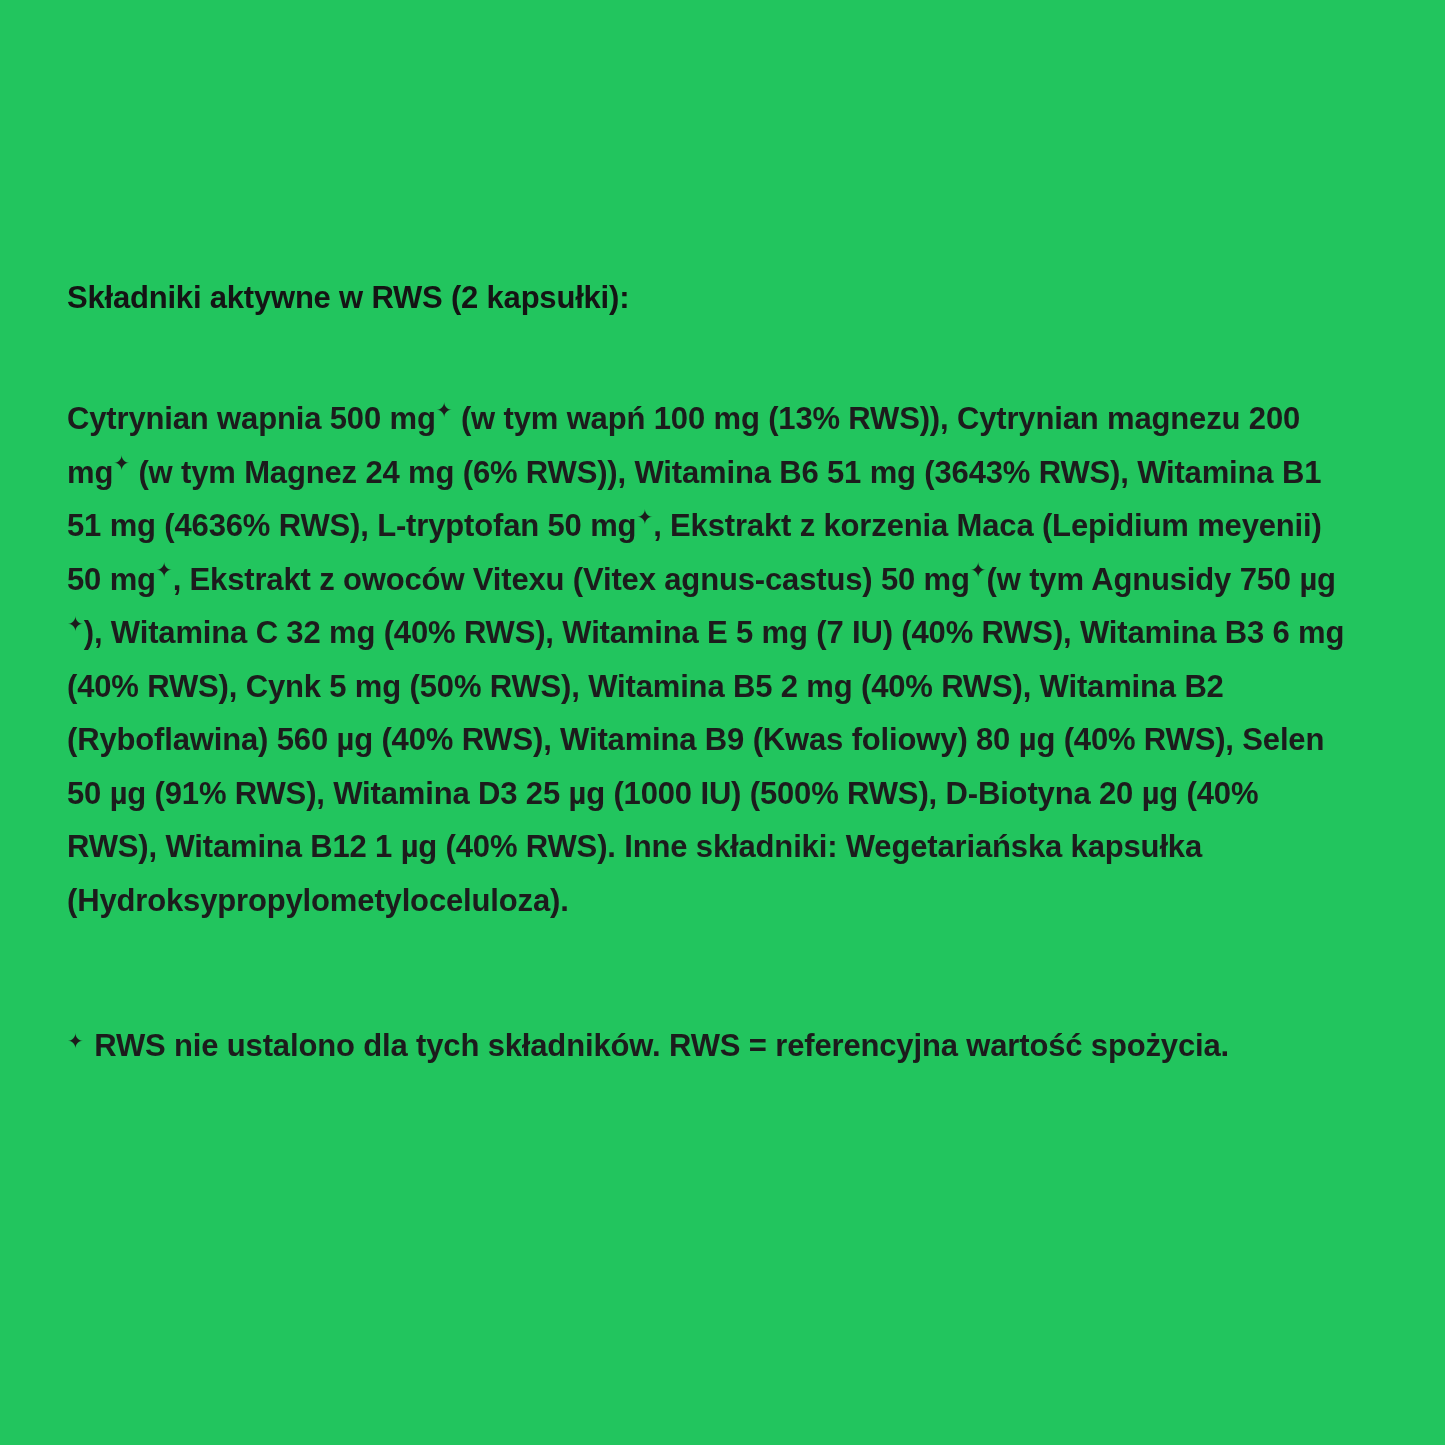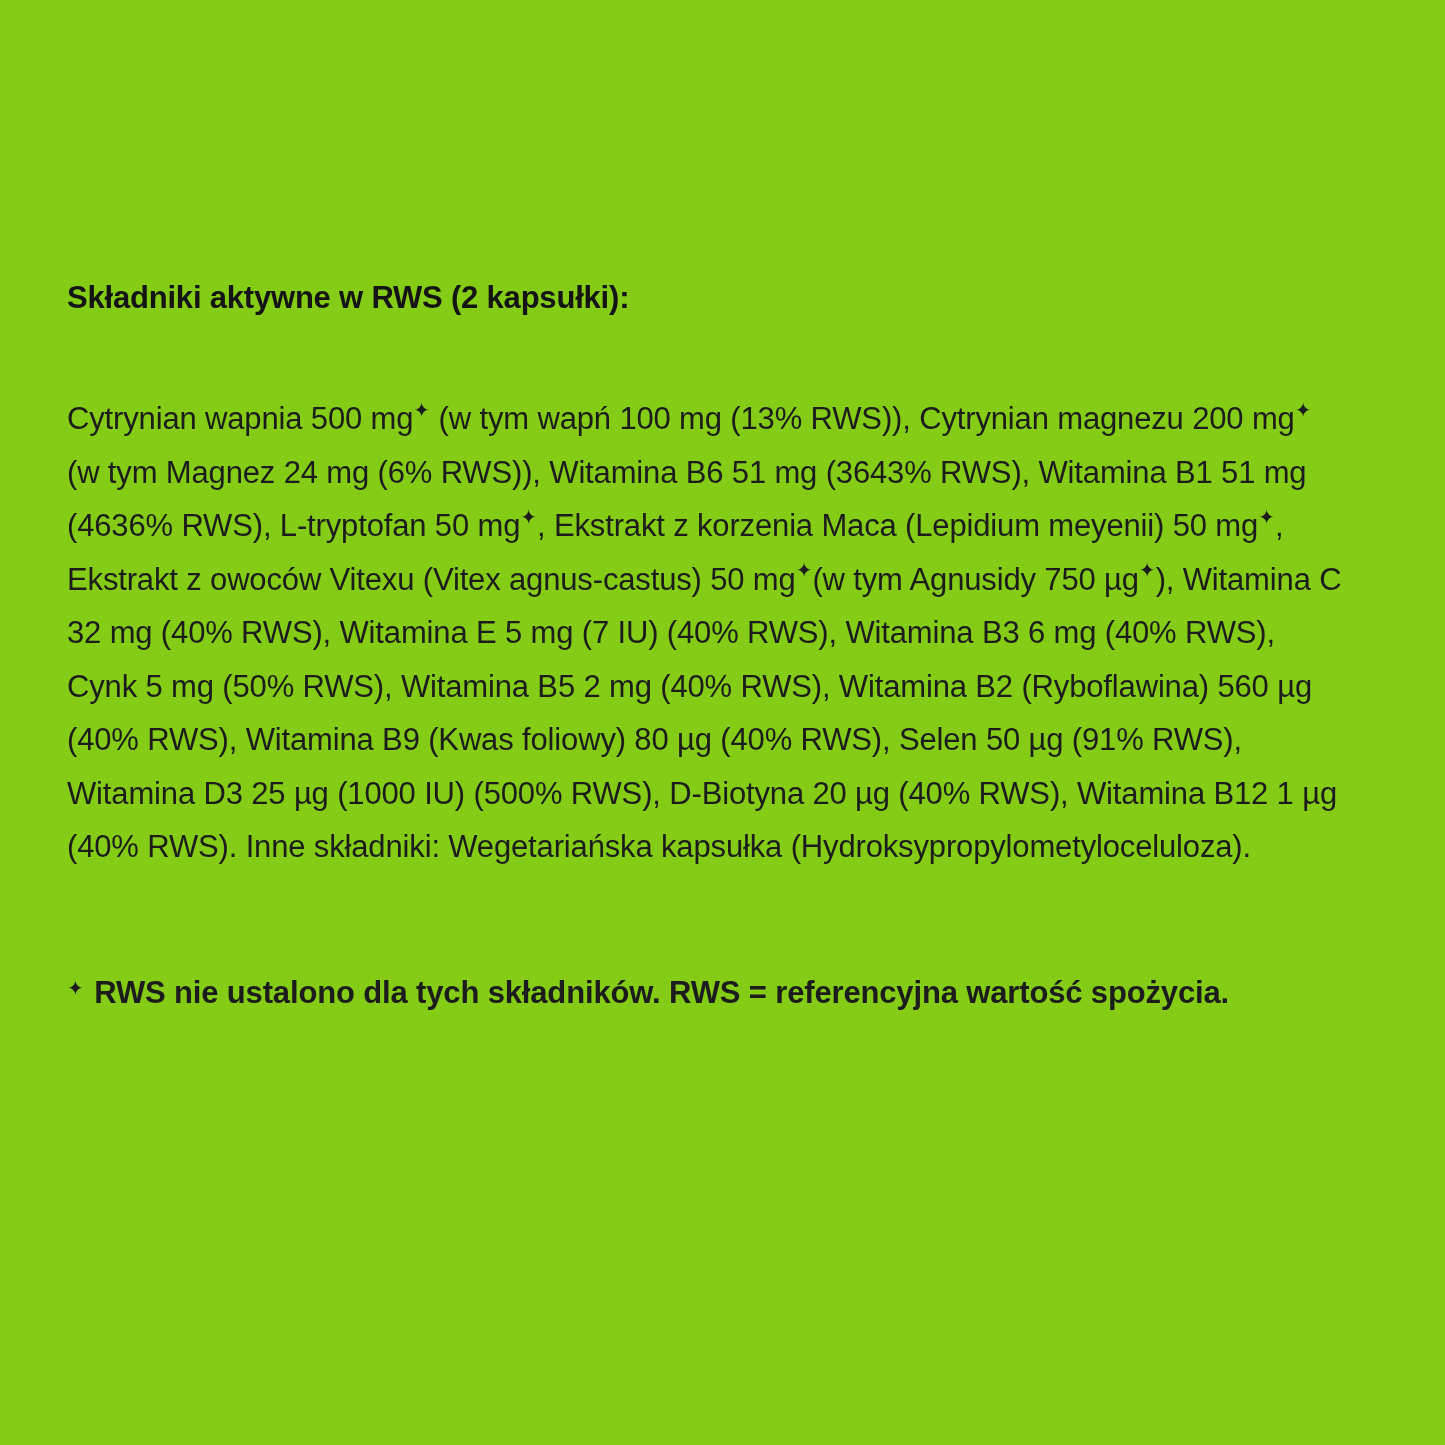--- a/index.html
+++ b/index.html
@@ -15,21 +15,21 @@
     color: #1a1a1a;
     -webkit-font-smoothing: antialiased;
     overflow: hidden;
   }
 
   .page {
     position: relative;
     width: 1445px;
     height: 1445px;
     box-sizing: border-box;
-    background: #84cc16;
+    background: #22c55e;
   }
 
   .content {
     position: absolute;
     left: 67px;
     top: 278px;
     width: 1285px;
   }
 
   .heading {
@@ -39,21 +39,21 @@
     letter-spacing: -0.2px;
     color: #141414;
     margin: 0;
   }
 
   .ingredients {
     margin: 0;
     padding: 0;
     font-size: 31px;
     line-height: 53.5px;
-    font-weight: 400;
+    font-weight: 700;
     letter-spacing: -0.15px;
     color: #1c1c1c;
     text-align: left;
   }
 
   .spacer-large {
     height: 74px;
   }
 
   .spacer-footnote {

